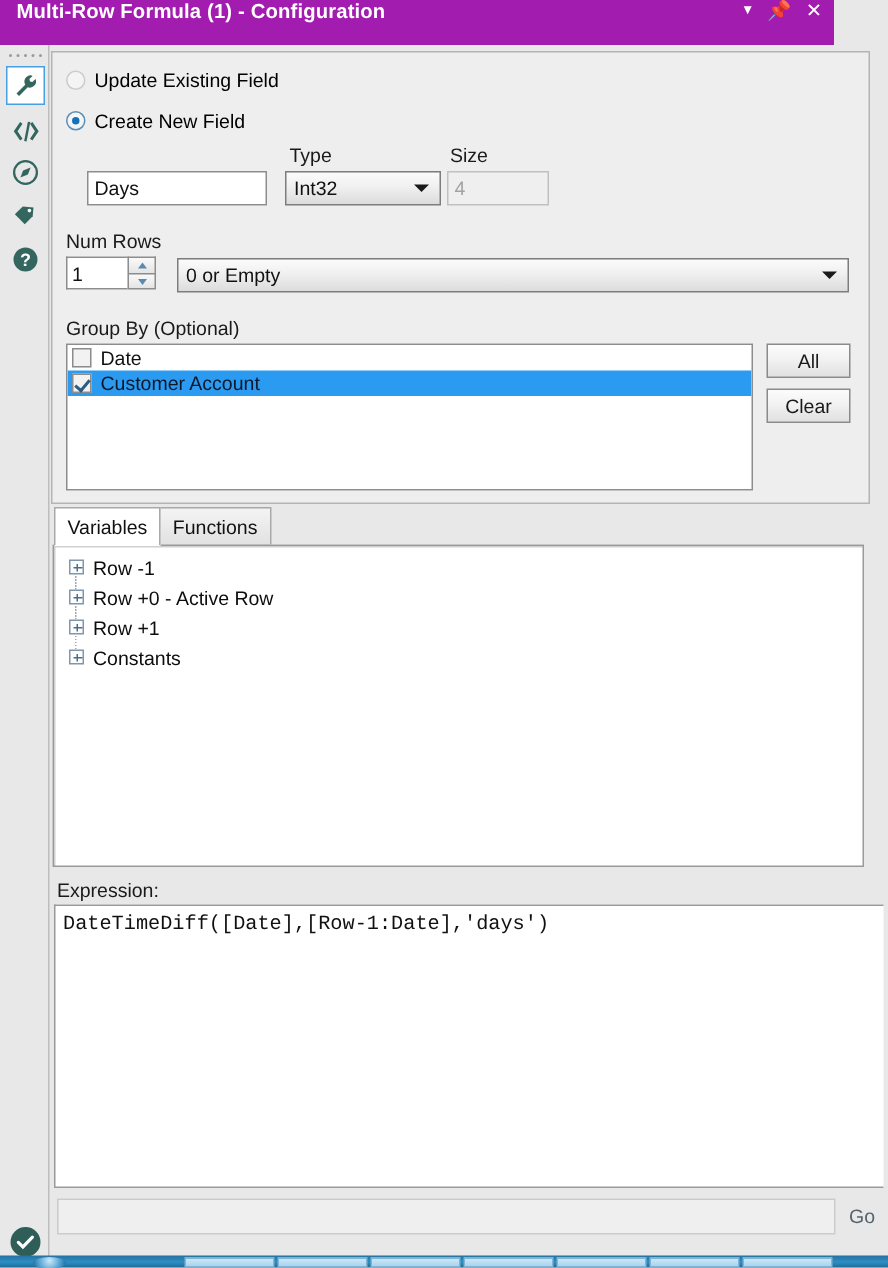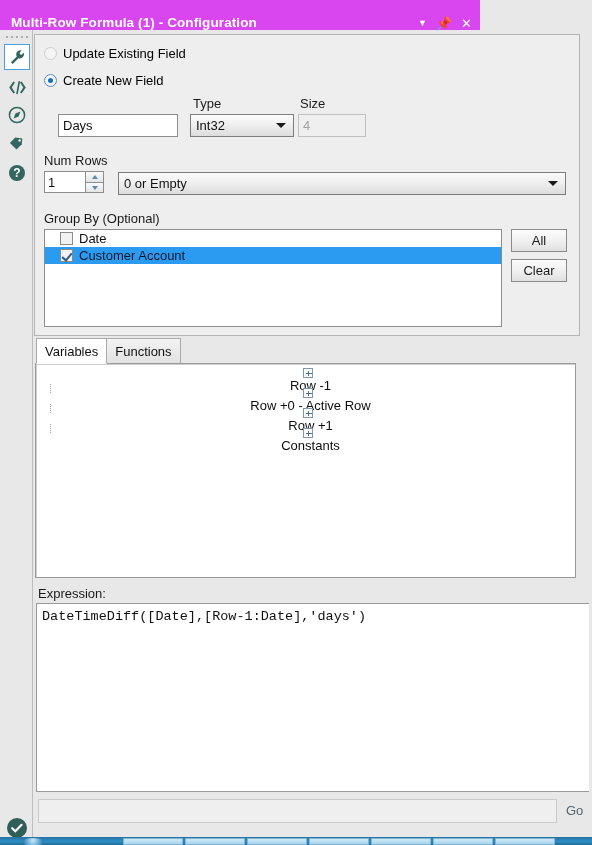--- a/index.html
+++ b/index.html
@@ -6,23 +6,23 @@
   html, body {
     margin: 0; padding: 0;
     width: 592px; height: 845px;
     overflow: hidden;
     font-family: "Liberation Sans", sans-serif;
     background: #e8e8e8;
   }
 
   
   #titlebar {
-    position: absolute; left: 0; top: 0; width: 480px; height: 30px;
-    background: #d946ef;
-    display: flex; align-items: flex-end;
+    position: absolute; left: 0; top: 0; width: 556px; height: 30px;
+    background: #a21caf;
+    display: flex; align-items: flex-start;
   }
   #titlebar .title {
     color: #ffffff; font-size: 13.5px; font-weight: bold;
     margin-left: 11px; letter-spacing: 0.1px;
     white-space: nowrap;
   }
   #titlebar .tb-icons {
     margin-left: auto; margin-right: 8px;
     display: flex; align-items: center; gap: 9px;
   }
@@ -139,21 +139,21 @@
   
   #glist {
     position: absolute; left: 44px; top: 229px;
     width: 458px; height: 98px;
     background: #ffffff; border: 1px solid #8d8d8d;
     overflow: hidden;
   }
   .grow {
     height: 17px; display: flex; align-items: center;
     font-size: 13px; color: #111111;
-    padding-left: 15px;
+    padding-left: 3px;
   }
   .grow.selrow { background: #2a9bf0; color: #0f172a; }
   .cbox {
     width: 13px; height: 13px; flex: none;
     border: 1px solid #8c8c8c;
     background: #f2f2f2;
     margin-right: 6px; position: relative;
   }
   .cbox.on::after {
     content: '';
@@ -197,21 +197,21 @@
     width: 541px; height: 215px;
     background: #ffffff;
     border: 1px solid #9a9a9a;
     box-shadow: inset 1px 1px 0 #cfcfcf;
     overflow: hidden;
   }
   .tnode {
     position: relative; height: 20px;
     display: flex; align-items: center;
     padding-left: 10px;
-    font-size: 13px; color: #0d0d0d; flex-direction: column;
+    font-size: 13px; color: #0d0d0d;
   }
   .expander {
     width: 10px; height: 10px; flex: none;
     border: 1px solid #8196ab;
     background: #fdfdfd;
     position: relative; margin-right: 6px;
   }
   .expander::before {
     content:''; position:absolute; left:2px; top:4px; width:6px; height:1px; background:#4a6d8c;
   }

